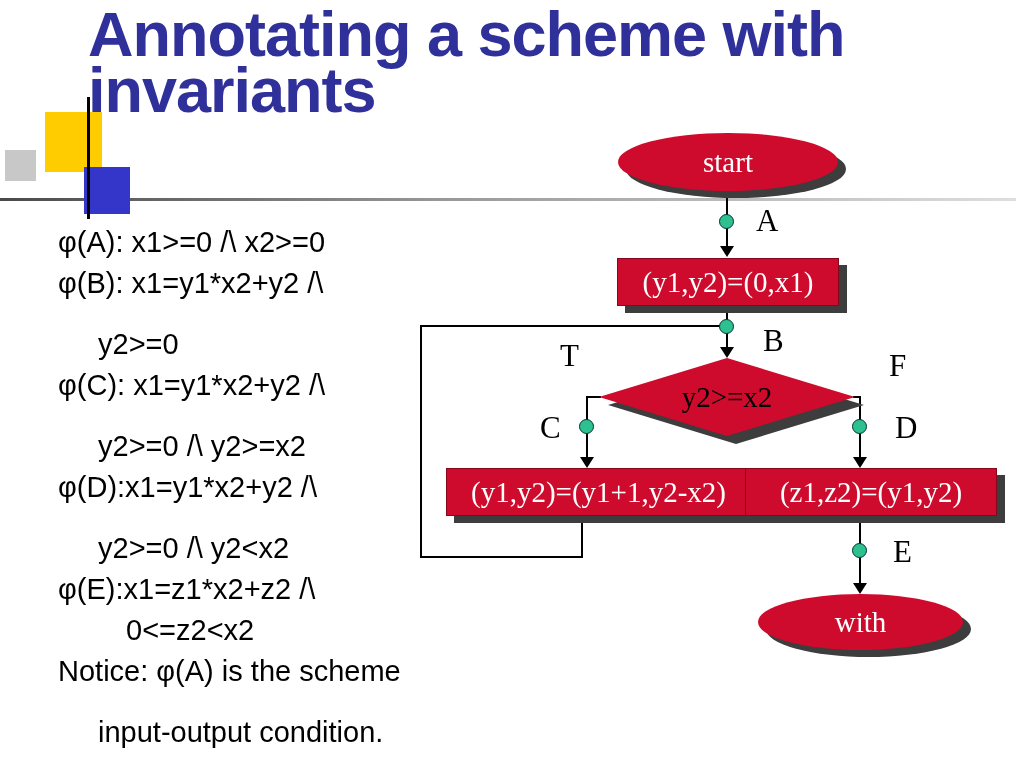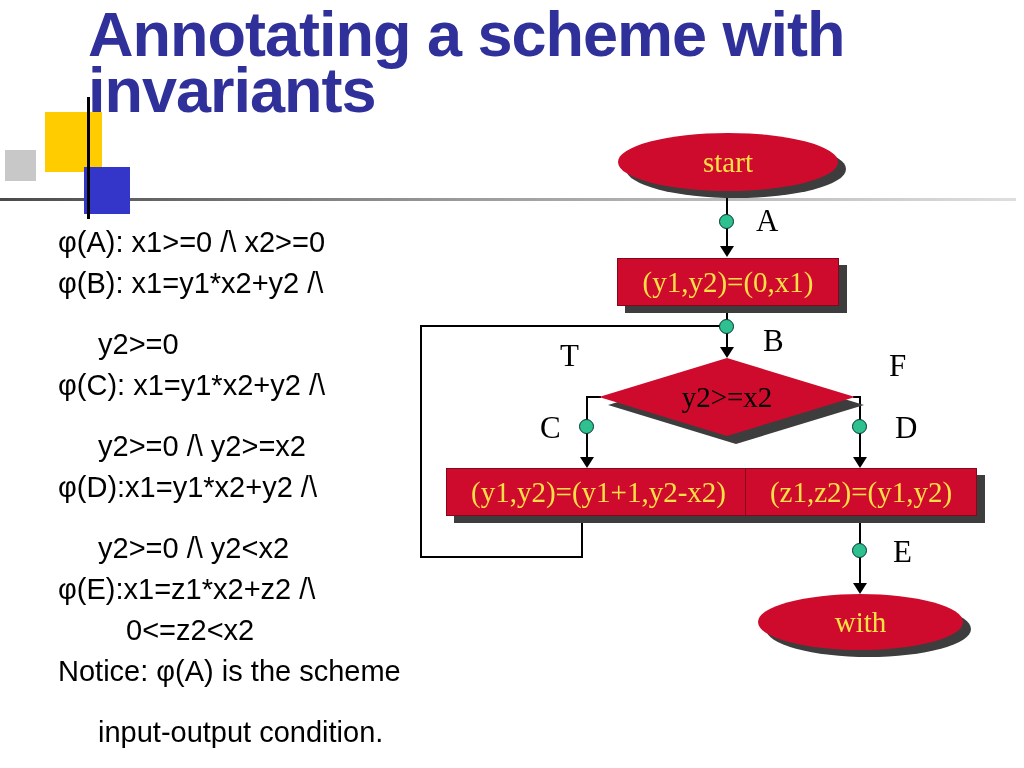--- a/index.html
+++ b/index.html
@@ -21,21 +21,21 @@
   
   .notes{position:absolute;left:58px;top:222px;width:440px;
     font-size:29px;line-height:41px;color:#000;}
   .note-line{white-space:nowrap;}
   .indent1{padding-left:40px;margin-top:20px;}
   .indent2{padding-left:68px;}
   
   .flow{position:absolute;left:0;top:0;width:1024px;height:768px;}
   .node{
     position:absolute;display:flex;align-items:center;justify-content:center;
-    font-family:"Liberation Serif",serif;font-size:29px;color:#fde047;
+    font-family:"Liberation Serif",serif;font-size:29px;color:#ffffff;
     background:var(--shape-fill,#ce0b2c);
     box-shadow:8px 7px 0 var(--shape-shadow,#3d3d3d);
     box-sizing:border-box;
   }
   .ellipse{border-radius:50%;}
   .rect{border:1px solid rgba(0,0,0,0.35);}
   .diamond-wrap{position:absolute;}
   .diamond-shadow,.diamond-body{
     position:absolute;width:100%;height:100%;
     clip-path:polygon(50% 0,100% 50%,50% 100%,0 50%);
@@ -128,21 +128,21 @@
     <div class="diamond-shadow"></div>
     <div class="diamond-body">
       <span>y2&gt;=x2</span>
     </div>
   </div>
 
   <div class="node rect" style="left:430px;top:468px;width:305px;height:48px;margin-left:16px;">
     <span>(y1,y2)=(y1+1,y2-x2)</span>
   </div>
 
-  <div class="node rect" style="left:745px;top:468px;width:232px;height:48px;">
+  <div class="node rect" style="left:745px;top:468px;width:252px;height:48px;">
     <span>(z1,z2)=(y1,y2)</span>
   </div>
 
   <div class="node ellipse" style="left:758px;top:594px;width:205px;height:56px;">
     <span>with</span>
   </div>
 
 </div>
 
 </body></html>

